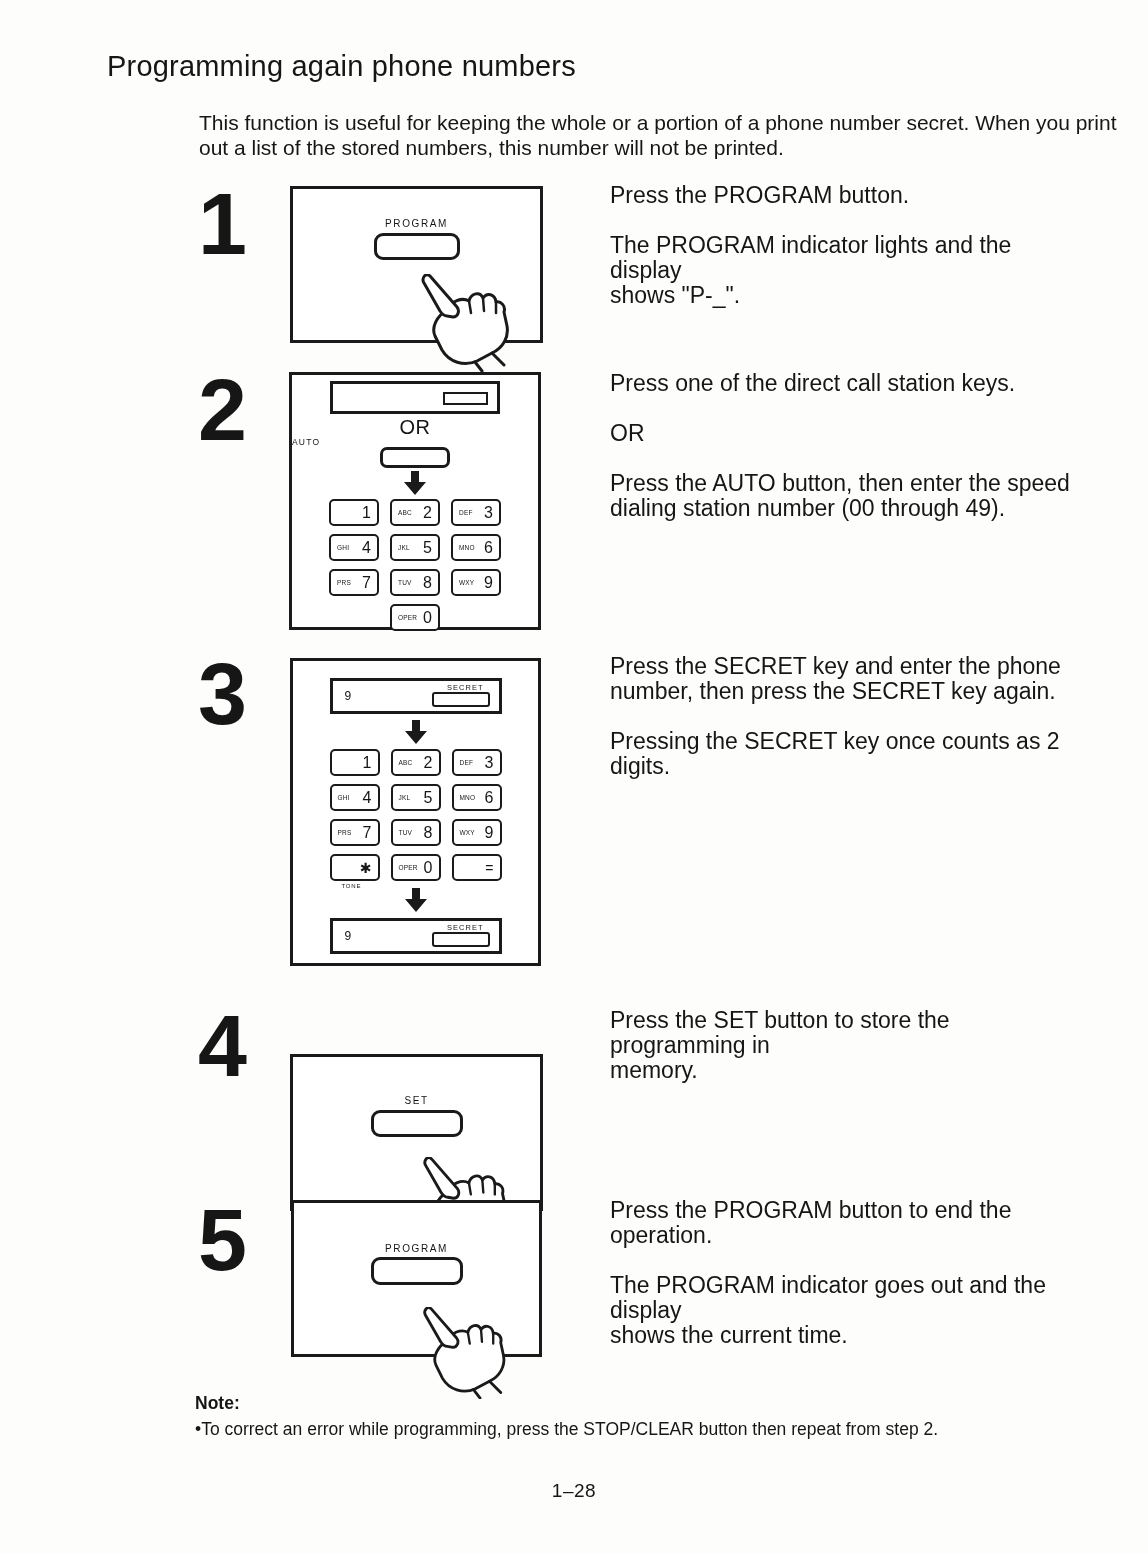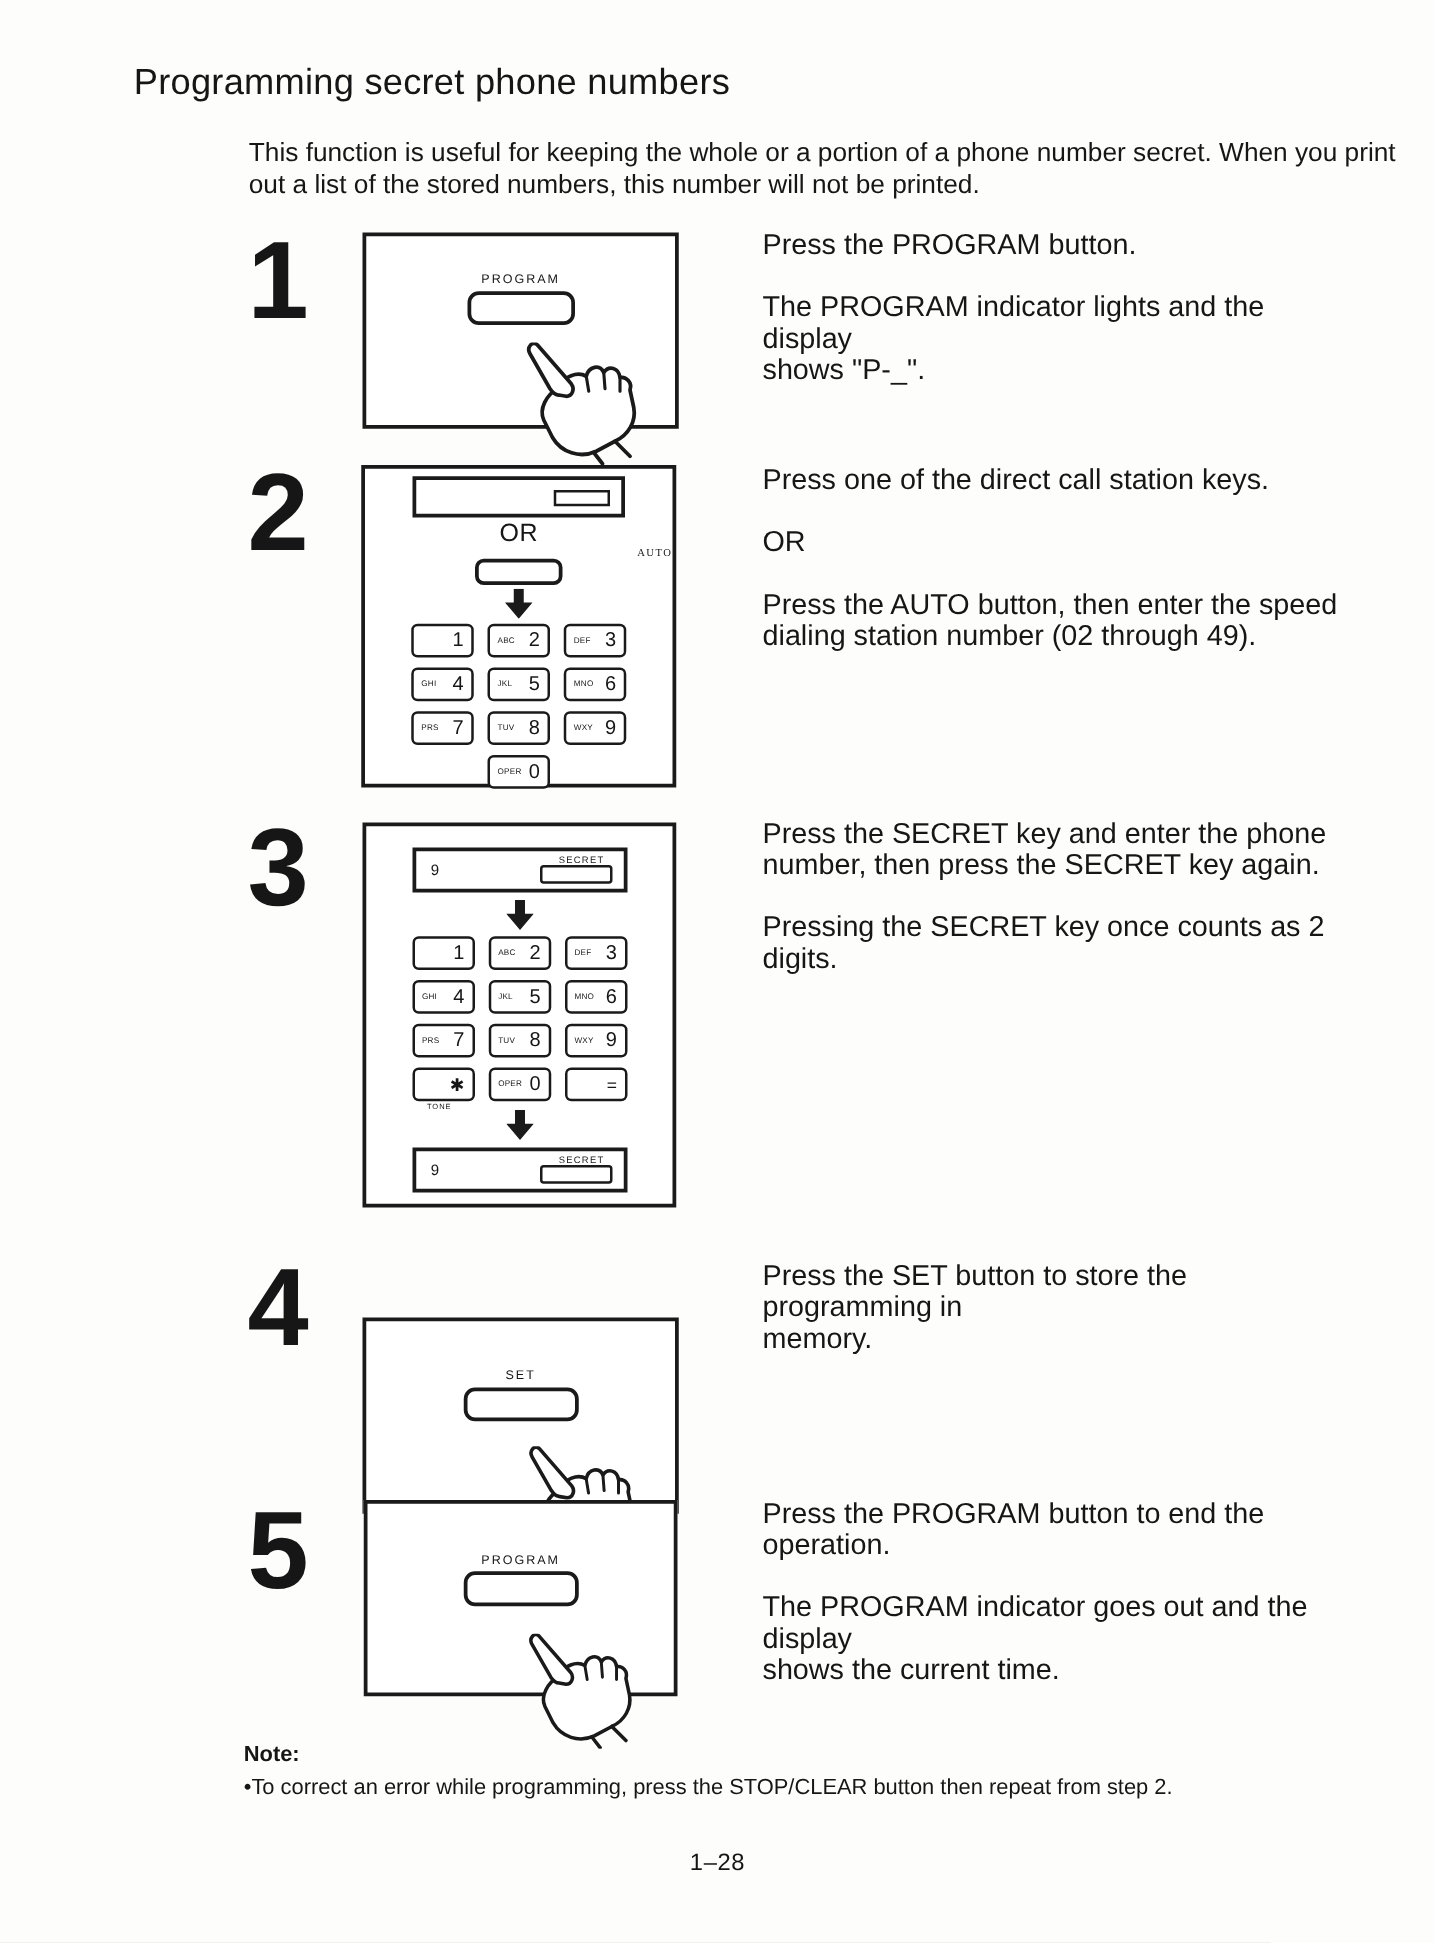--- a/index.html
+++ b/index.html
@@ -17,21 +17,21 @@
   .fig-inner{width:100%;height:100%;position:relative;}
 
   .btn-label{text-align:center;font-size:10px;letter-spacing:1.6px;}
   .push-btn{border:3px solid #1a1a1a;border-radius:9px;background:#fff;box-sizing:border-box;}
   .hand{position:absolute;}
 
   
   .station-bar{width:170px;height:33px;border:3px solid #1a1a1a;margin:6px auto 0;position:relative;box-sizing:border-box;background:#fff;}
   .station-slot{position:absolute;right:9px;top:8px;width:45px;height:13px;border:2.5px solid #1a1a1a;box-sizing:border-box;}
   .or{font-size:20px;line-height:20px;text-align:center;margin-top:3px;letter-spacing:.5px;}
-  .auto-label{font-size:8.5px;line-height:8px;letter-spacing:1.2px;text-align:right;margin-top:1px;font-family:Liberation Serif, serif;}
+  .auto-label{font-size:8.5px;line-height:8px;letter-spacing:1.2px;text-align:left;margin-top:1px;}
   .auto-btn{width:70px;height:21px;margin:1px auto 0;border-radius:7px;}
 
   .arrow{display:block;margin:3px auto 0;}
 
   .keypad{display:grid;grid-template-columns:repeat(3,50px);column-gap:11px;row-gap:8px;justify-content:center;margin-top:4px;}
   .key{position:relative;height:27px;border:2.5px solid #1a1a1a;border-radius:5px;background:#fff;display:flex;align-items:center;padding:0 6px;box-sizing:border-box;}
   .key .kp{font-size:6.5px;letter-spacing:.2px;}
   .key .kd{margin-left:auto;font-size:16px;line-height:16px;}
   .key .kd.sym{font-size:14px;}
   .key.center{grid-column:2;}
@@ -47,21 +47,21 @@
 
   .note{position:absolute;left:195px;top:1390px;font-size:17.5px;line-height:26px;}
   .note .note-label{font-weight:700;}
   .page-number{position:absolute;left:0;top:1480px;width:1148px;text-align:center;font-size:19px;letter-spacing:.5px;}
 </style>
 </head>
 <body>
 
 <div class="page">
 
-  <div class="title">Programming secret phone numbers</div>
+  <div class="title">Programming again phone numbers</div>
   <div class="intro">This function is useful for keeping the whole or a portion of a phone number secret. When you print
 out a list of the stored numbers, this number will not be printed.</div>
 
   <div class="step-num" style="top:180px;">1</div>
   <div class="fig" style="left:290px;top:186px;width:253px;height:157px;">
     <div class="fig-inner">
       <div class="btn-label" style="margin-top:29px;">PROGRAM</div>
       <div class="push-btn" style="width:86px;height:27px;margin:4px auto 0;"></div>
       <svg class="hand" style="left:118px;top:56px;" width="112" height="98" viewBox="0 0 112 98">
         <g stroke="#1a1a1a" fill="#fff" stroke-width="3" stroke-linejoin="round" stroke-linecap="round">
@@ -132,21 +132,21 @@
             <span class="kp">OPER</span>
             <span class="kd">0</span>
           </div>
       </div>
     </div>
   </div>
   <div class="step-text" style="top:371px;">
     <p>Press one of the direct call station keys.</p>
     <p>OR</p>
     <p>Press the AUTO button, then enter the speed
-dialing station number (02 through 49).</p>
+dialing station number (00 through 49).</p>
   </div>
 
   <div class="step-num" style="top:650px;">3</div>
   <div class="fig" style="left:290px;top:658px;width:251px;height:308px;">
     <div class="fig-inner">
       <div class="strip" style="margin-top:17px;">
         <span class="digit9">9</span>
         <span class="secret-label">SECRET</span>
         <span class="secret-btn"></span>
       </div>

